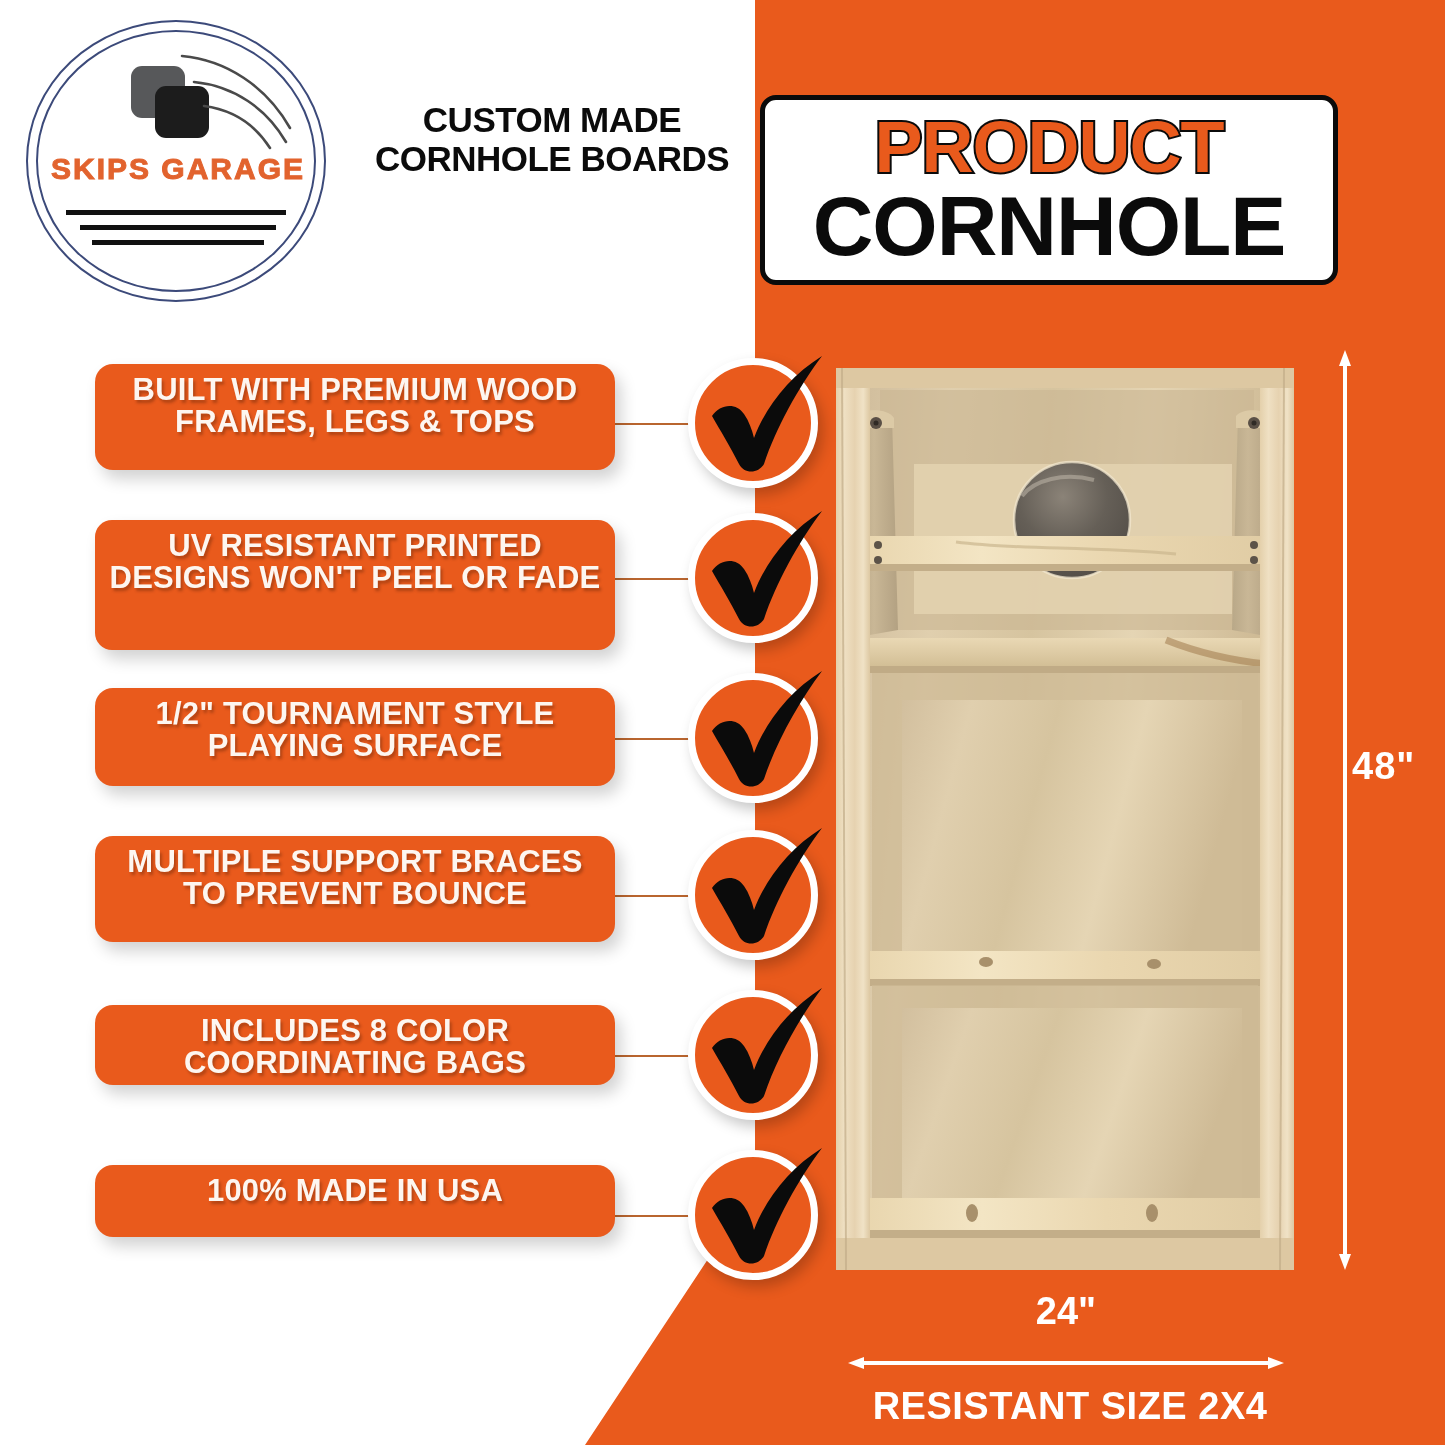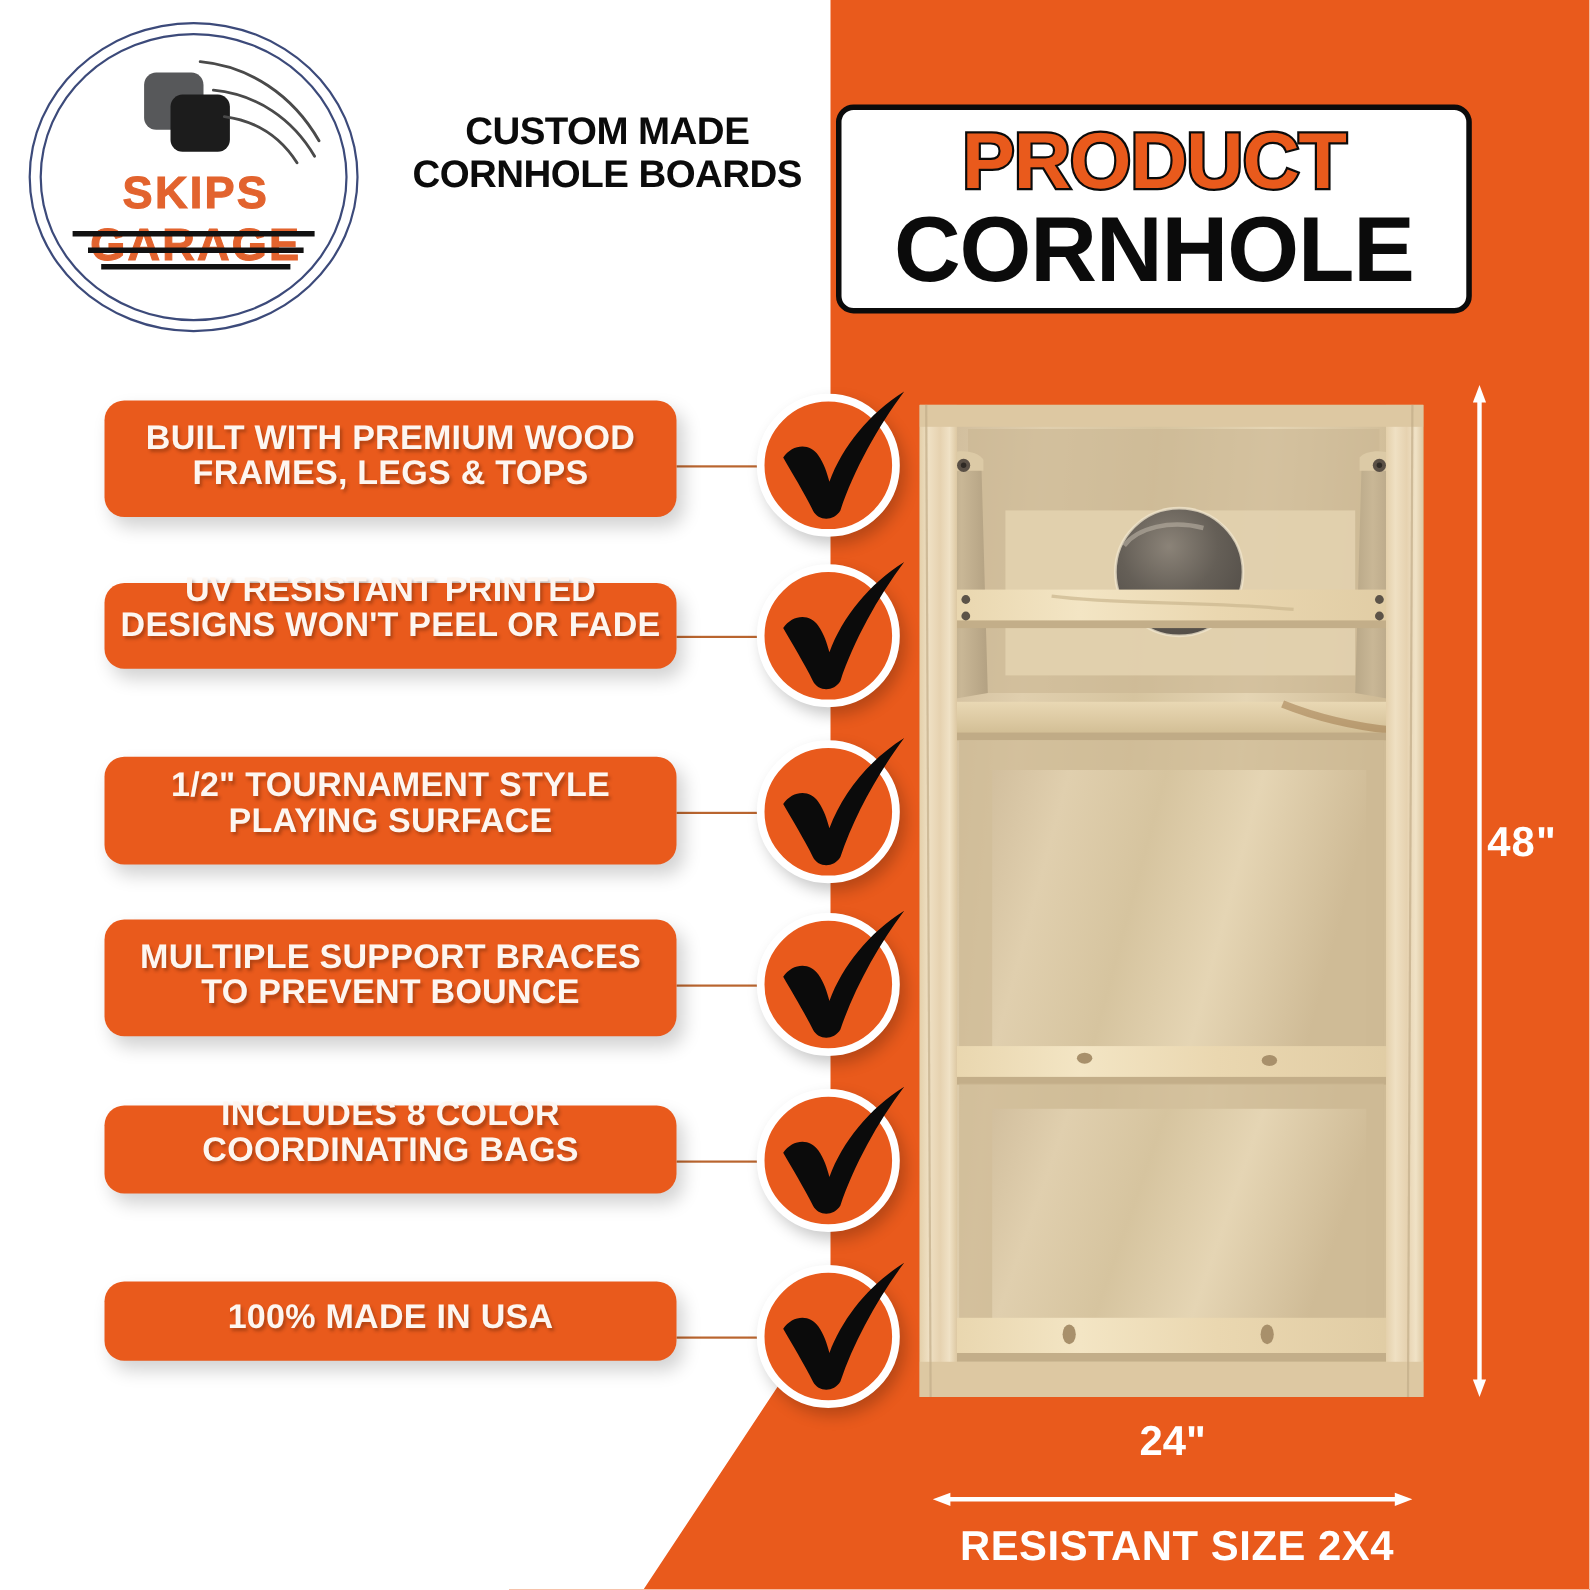--- a/index.html
+++ b/index.html
@@ -69,21 +69,21 @@
   .logo-swoosh {
     position: absolute;
     left: 160px; top: 36px;
     width: 120px; height: 100px;
   }
   .logo-name {
     position: absolute;
     left: 0; top: 138px;
     width: 320px;
     text-align: center;
-    font-size: 41px;
+    font-size: 30px;
     font-weight: bold;
     letter-spacing: 2px;
     color: #E2632E;
     -webkit-text-stroke: 1px #E2632E;
     font-family: "Liberation Sans", sans-serif;
   }
   .logo-line {
     position: absolute;
     background: #111;
     height: 5px;
@@ -150,24 +150,24 @@
     height: 150px;
   }
   .pill {
     position: absolute;
     left: 95px;
     width: 520px;
     background: #E95A1C;
     border-radius: 18px;
     box-shadow: 6px 9px 16px rgba(0,0,0,0.18);
     display: flex;
-    align-items: flex-end;
+    align-items: flex-start;
     justify-content: center;
     box-sizing: border-box;
-    padding: 24px 14px;
+    padding: 10px 14px;
   }
   .pill-text {
     color: #fdf6f0;
     font-weight: bold;
     font-size: 31px;
     line-height: 1.04;
     text-align: center;
     letter-spacing: 0.2px;
     text-shadow: 2px 3px 3px rgba(60,20,0,0.33);
     font-family: "Liberation Sans", sans-serif;
@@ -298,21 +298,21 @@
     <div class="check-badge" style="left:688px; top:0px;">
       <div class="check-circle"></div>
       <svg class="check-mark" viewBox="0 0 140 140">
         <path d="M18 66 C26 54, 42 52, 50 64 C55 71, 58 80, 60 88 C72 56, 96 26, 128 6 C104 38, 82 78, 70 114 C64 124, 50 124, 45 114 C37 98, 26 80, 18 66 Z" fill="#0b0b0b"></path>
       </svg>
     </div>
   </div>
 
   <div class="feature-row r1">
     <div class="connector" style="top:65px;"></div>
-    <div class="pill" style="top:17px; height:78px;">
+    <div class="pill" style="top:7px; height:130px;border-radius:17px;">
       <span class="pill-text">UV RESISTANT PRINTED DESIGNS WON'T PEEL OR FADE</span>
     </div>
     <div class="check-badge" style="left:688px; top:0px;">
       <div class="check-circle"></div>
       <svg class="check-mark" viewBox="0 0 140 140">
         <path d="M18 66 C26 54, 42 52, 50 64 C55 71, 58 80, 60 88 C72 56, 96 26, 128 6 C104 38, 82 78, 70 114 C64 124, 50 124, 45 114 C37 98, 26 80, 18 66 Z" fill="#0b0b0b"></path>
       </svg>
     </div>
   </div>
 

